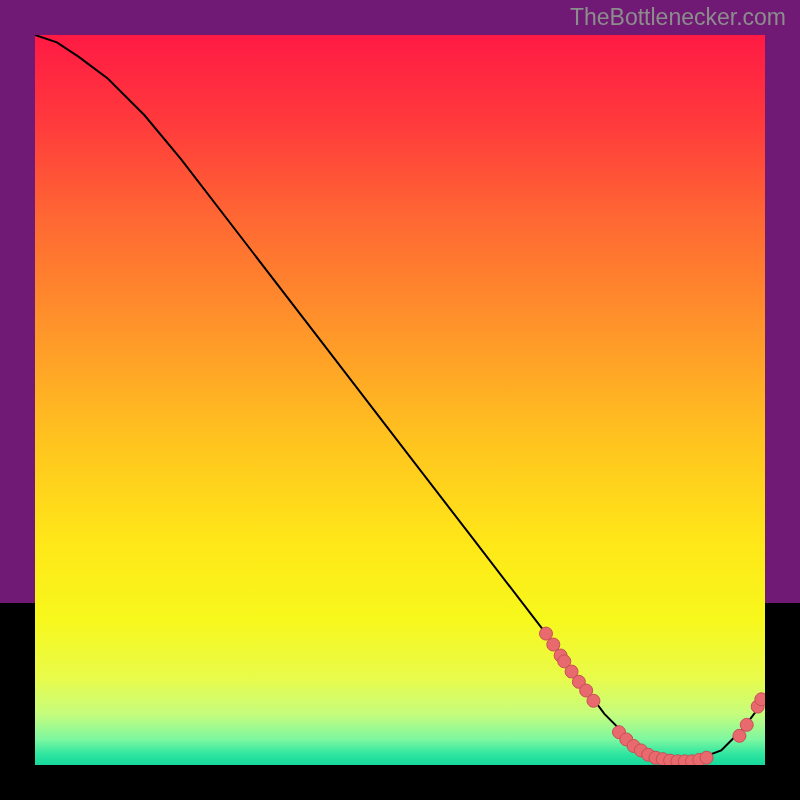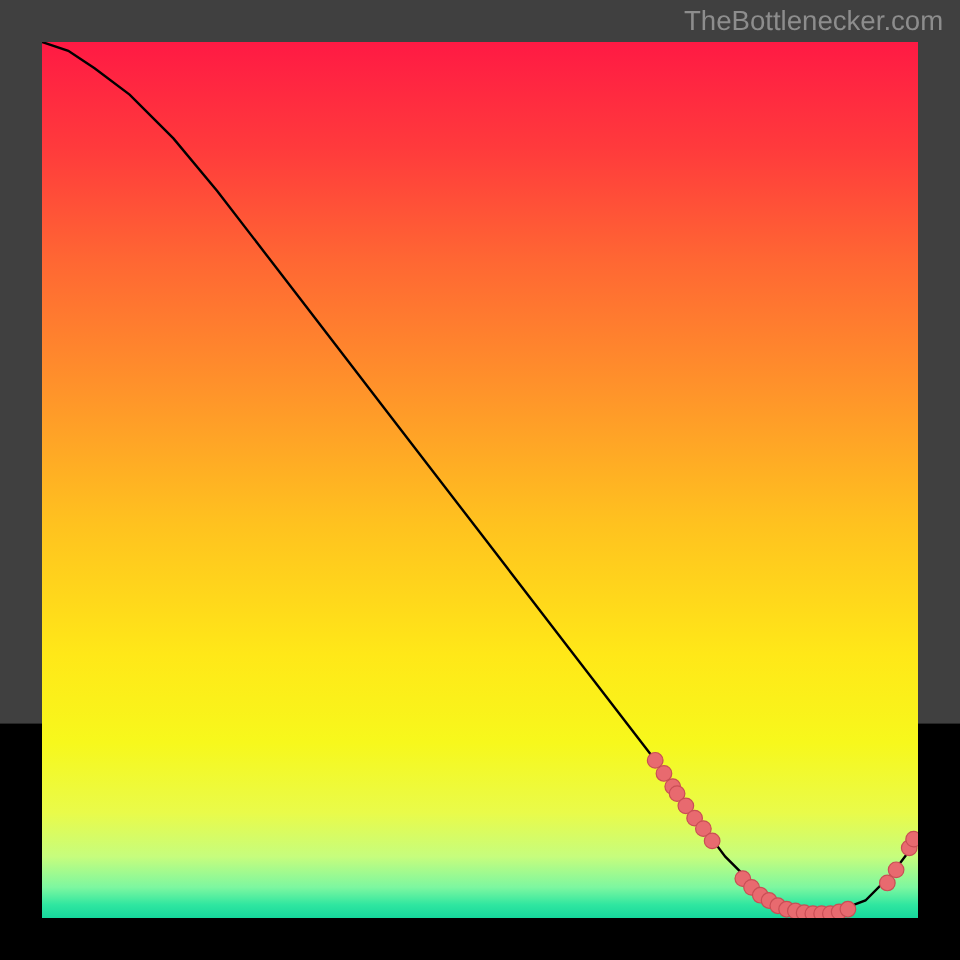--- a/index.html
+++ b/index.html
@@ -1,20 +1,20 @@
 <!DOCTYPE html>
 <html><head>
 <meta charset="utf-8">
 <style>
   * { margin: 0; padding: 0; box-sizing: border-box; }
   html, body { width: 800px; height: 800px; overflow: hidden; background: #000; }
   .outer {
     width: 800px;
     height: 603px;
-    background: #404040;
+    background: #701a75;
     position: relative;
   }
   .watermark {
     position: absolute;
     top: 4px;
     right: 14px;
     color: #8d8d8d;
     font-family: Arial, Helvetica, sans-serif;
     font-size: 23px;
     letter-spacing: 0px;

